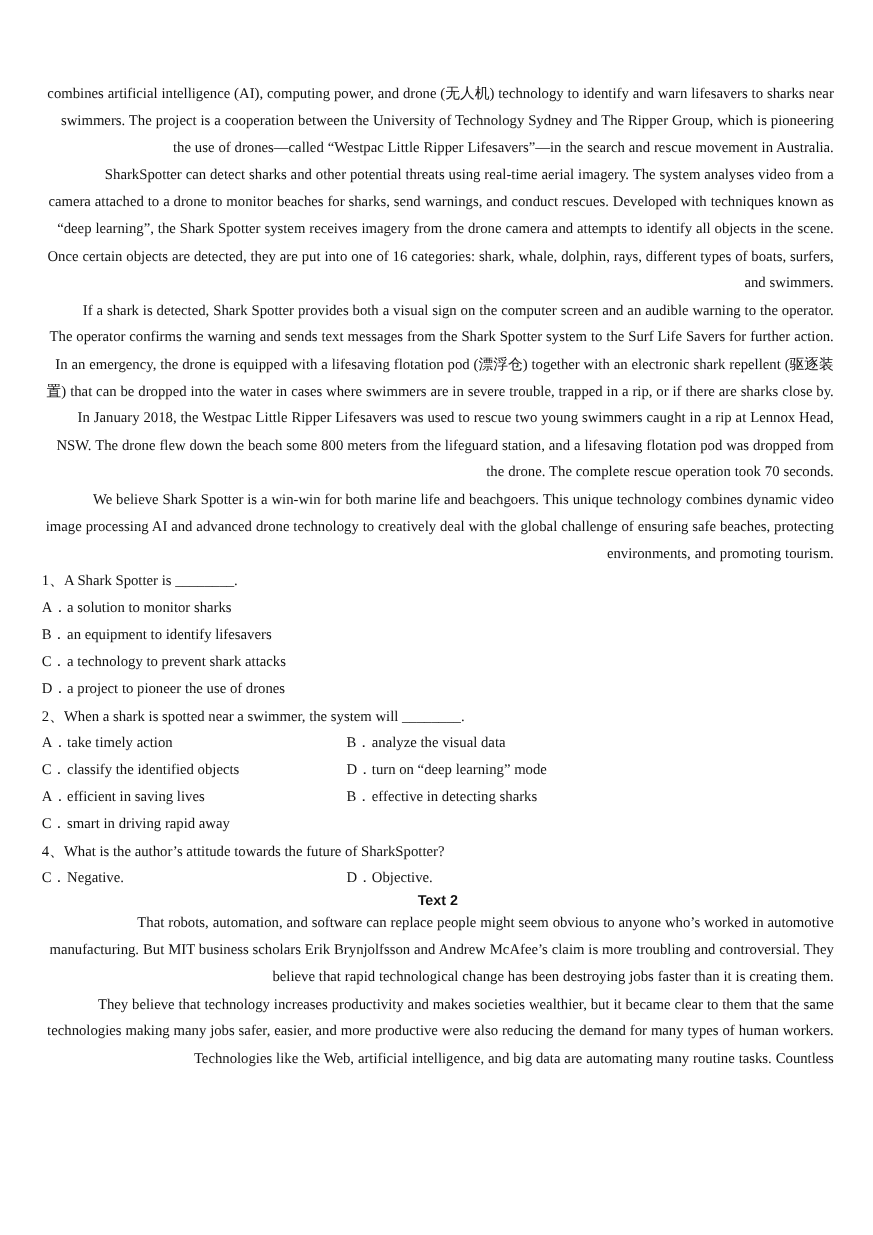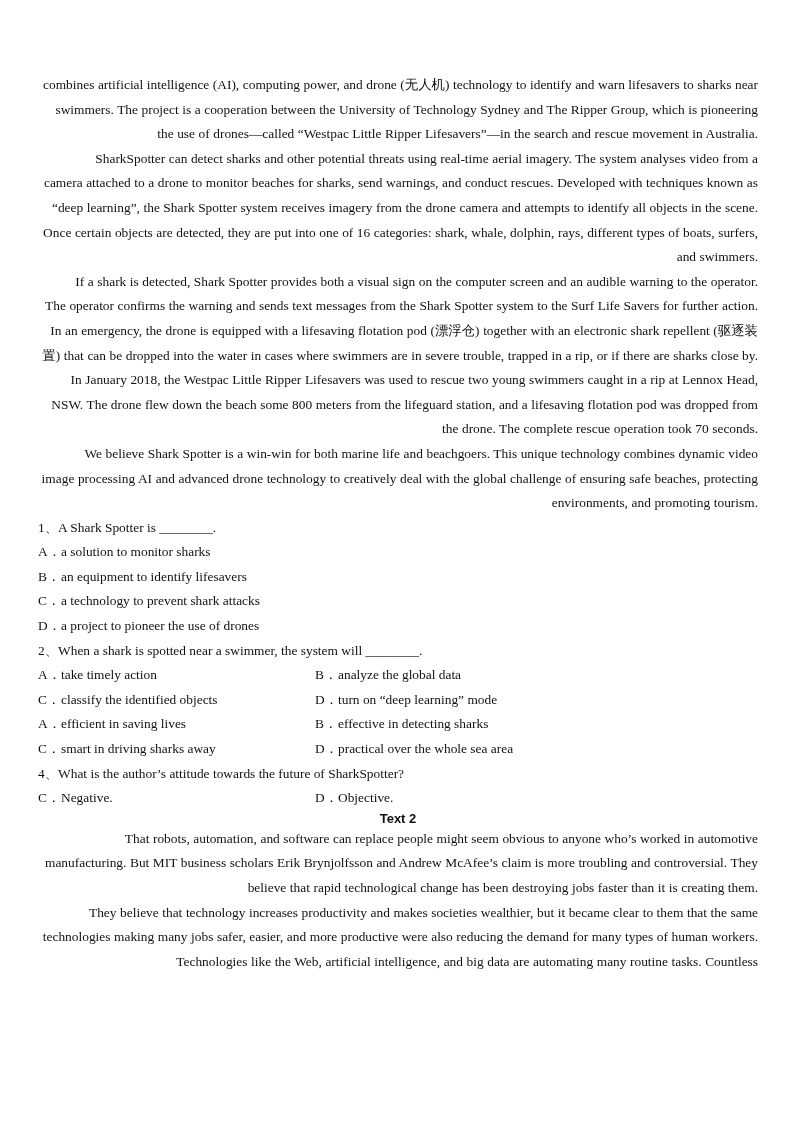--- a/index.html
+++ b/index.html
@@ -40,36 +40,35 @@
     <div class="opt"><span class="letter">A．</span><span>a solution to monitor sharks</span></div>
     <div class="opt"><span class="letter">B．</span><span>an equipment to identify lifesavers</span></div>
     <div class="opt"><span class="letter">C．</span><span>a technology to prevent shark attacks</span></div>
     <div class="opt"><span class="letter">D．</span><span>a project to pioneer the use of drones</span></div>
   </section>
 
   <section>
     <p class="q">2、When a shark is spotted near a swimmer, the system will ________.</p>
     <div class="opt-row">
       <div class="opt"><span class="letter">A．</span><span>take timely action</span></div>
-      <div class="opt"><span class="letter">B．</span><span>analyze the global data</span></div>
+      <div class="opt"><span class="letter">B．</span><span>analyze the visual data</span></div>
     </div>
     <div class="opt-row">
       <div class="opt"><span class="letter">C．</span><span>classify the identified objects</span></div>
       <div class="opt"><span class="letter">D．</span><span>turn on “deep learning” mode</span></div>
     </div>
   </section>
 
   <section>
     <div class="opt-row">
       <div class="opt"><span class="letter">A．</span><span>efficient in saving lives</span></div>
       <div class="opt"><span class="letter">B．</span><span>effective in detecting sharks</span></div>
     </div>
     <div class="opt-row">
-      <div class="opt"><span class="letter">C．</span><span>smart in driving sharks away</span></div>
-      <div class="opt"><span class="letter">D．</span><span>practical over the whole sea area</span></div>
+      <div class="opt"><span class="letter">C．</span><span>smart in driving rapid away</span></div>
     </div>
   </section>
 
   <section>
     <p class="q">4、What is the author’s attitude towards the future of SharkSpotter?</p>
     <div class="opt-row">
       <div class="opt"><span class="letter">C．</span><span>Negative.</span></div>
       <div class="opt"><span class="letter">D．</span><span>Objective.</span></div>
     </div>
   </section>

